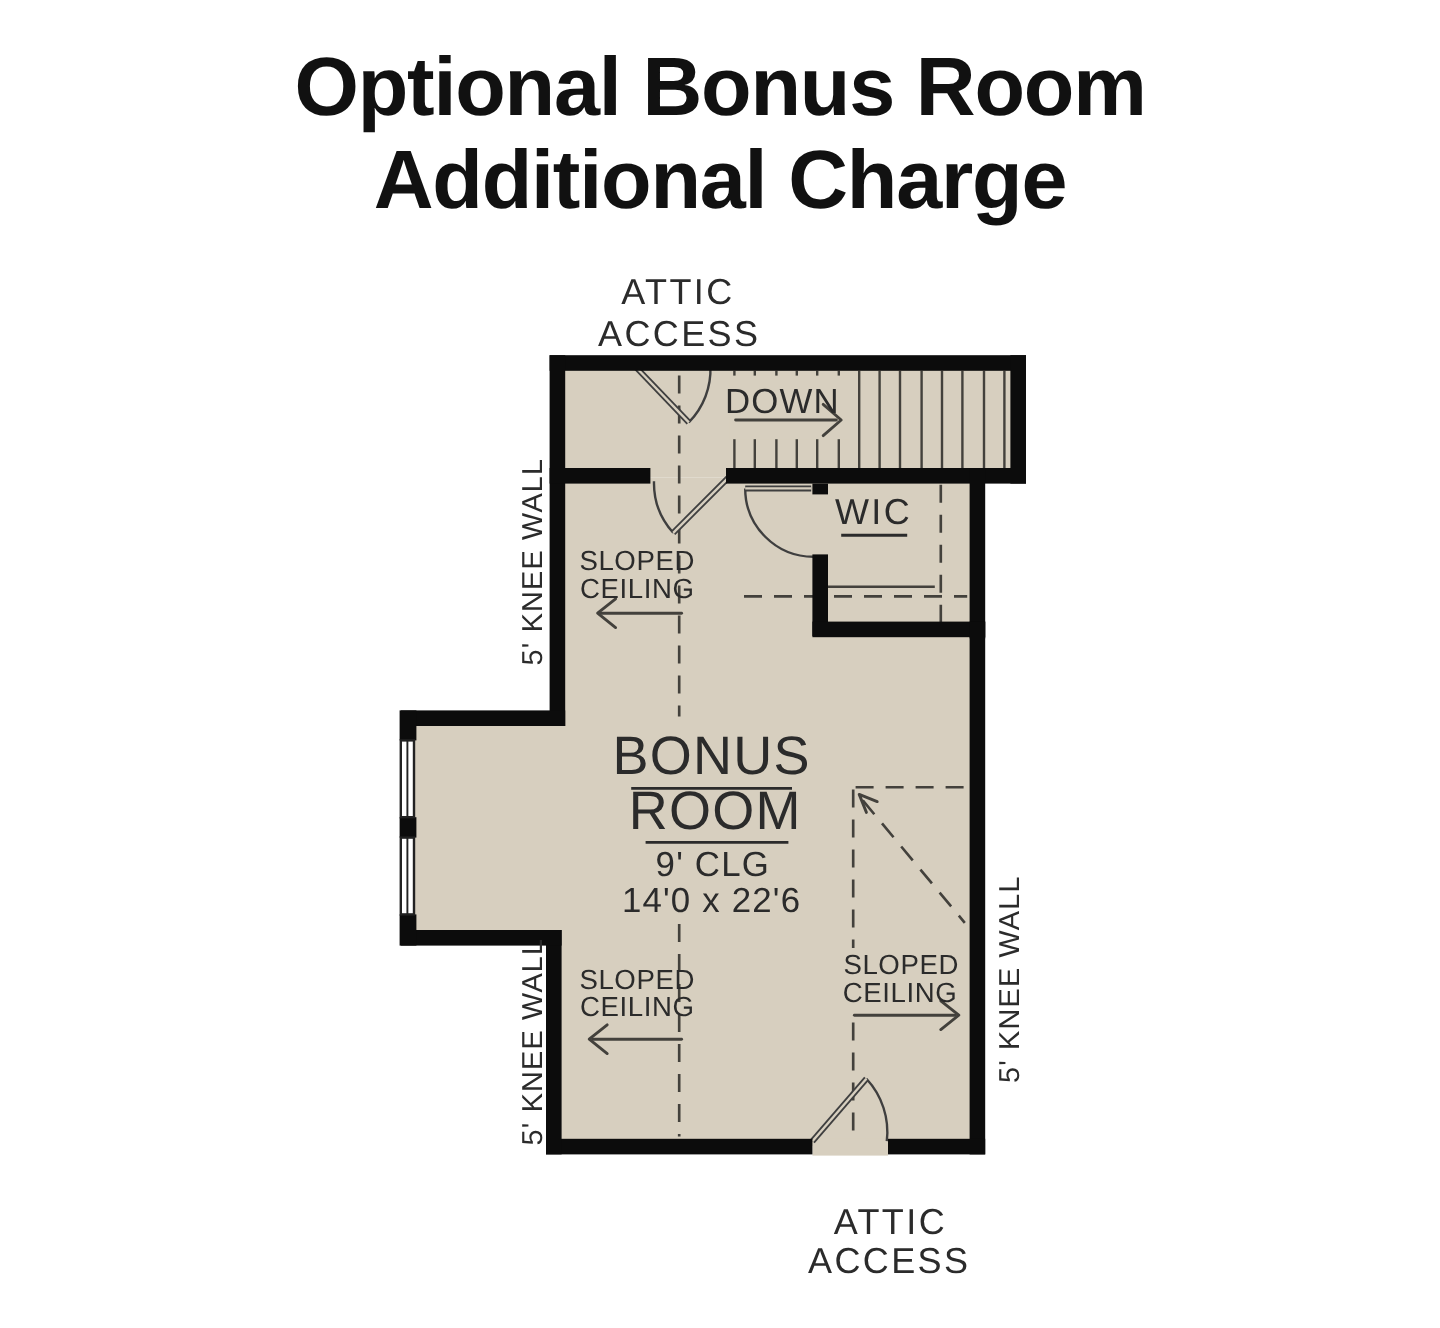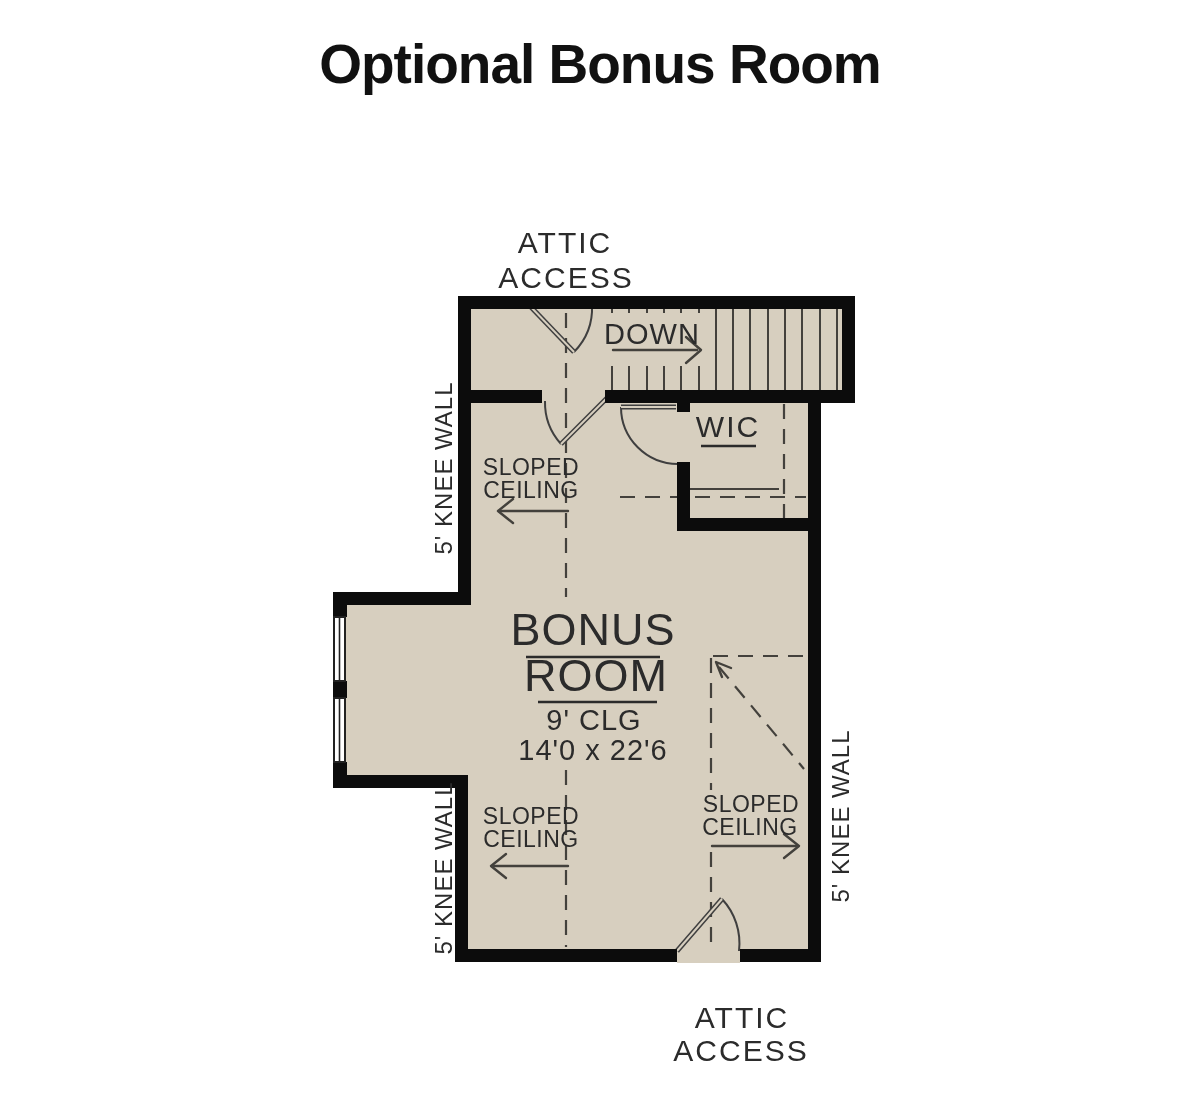--- a/index.html
+++ b/index.html
@@ -4,21 +4,21 @@
 <style>
   :root{
     --floor:#d7cfbf; --wall:#0c0c0c; --line:#43413c; --door:#3f3f3f;
     --text:#2b2b2b; --title:#111111; --background:#ffffff;
   }
   html,body{margin:0;padding:0;}
   body{width:1200px;height:1107px;background:var(--background);position:relative;
        font-family:"Liberation Sans", sans-serif;overflow:hidden;}
   .page{position:absolute;inset:0;width:1200px;height:1107px;}
   .title-block{position:absolute;top:34px;left:0;right:0;text-align:center;
-    color:var(--title);font-weight:bold;font-size:55px;line-height:1.12;letter-spacing:-1px;}
+    color:var(--title);font-weight:bold;font-size:69px;line-height:1.12;letter-spacing:-1px;}
   svg{position:absolute;left:0;top:0;}
   .floor{fill:var(--floor);stroke:none;}
   .wall{fill:var(--wall);stroke:none;}
   .thin{stroke:var(--line);stroke-width:2.2;fill:none;}
   .tread{stroke:var(--line);stroke-width:2;fill:none;}
   .dash{stroke:var(--line);stroke-width:2.2;fill:none;stroke-dasharray:15 10;}
   .door-arc{stroke:var(--door);stroke-width:2;fill:none;}
   .leaf-outer{stroke:var(--door);stroke-width:5;fill:none;}
   .leaf-inner{stroke:var(--floor);stroke-width:2;fill:none;}
   .win{fill:#ffffff;stroke:#222222;stroke-width:2;}
@@ -32,20 +32,21 @@
   .lbl-knee{font-size:24px;letter-spacing:1px;text-anchor:middle;}
   .underline{stroke:var(--text);stroke-width:2.4;}
 </style>
 </head>
 <body>
 
 <div class="page">
 
   <div class="title-block">
     <div>Optional Bonus Room</div>
+    <div>Additional Charge</div>
   </div>
 
   <svg width="1200" height="1107" viewBox="0 0 1200 1107">
 
     <g>
       <rect class="floor" x="461" y="300" width="387" height="98"></rect>
       <rect class="floor" x="461" y="398" width="352" height="557"></rect>
       <rect class="floor" x="340" y="598" width="125" height="184"></rect>
       <rect class="floor" x="677" y="949" width="63" height="14"></rect>
     </g>

